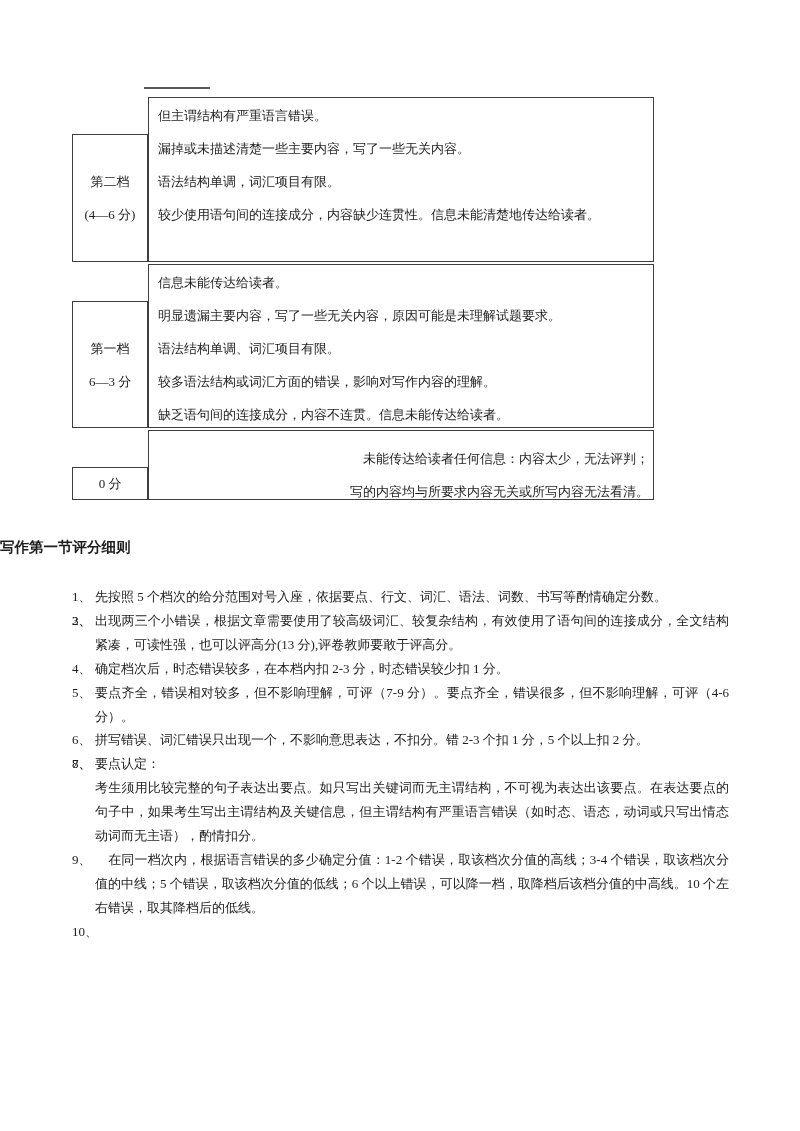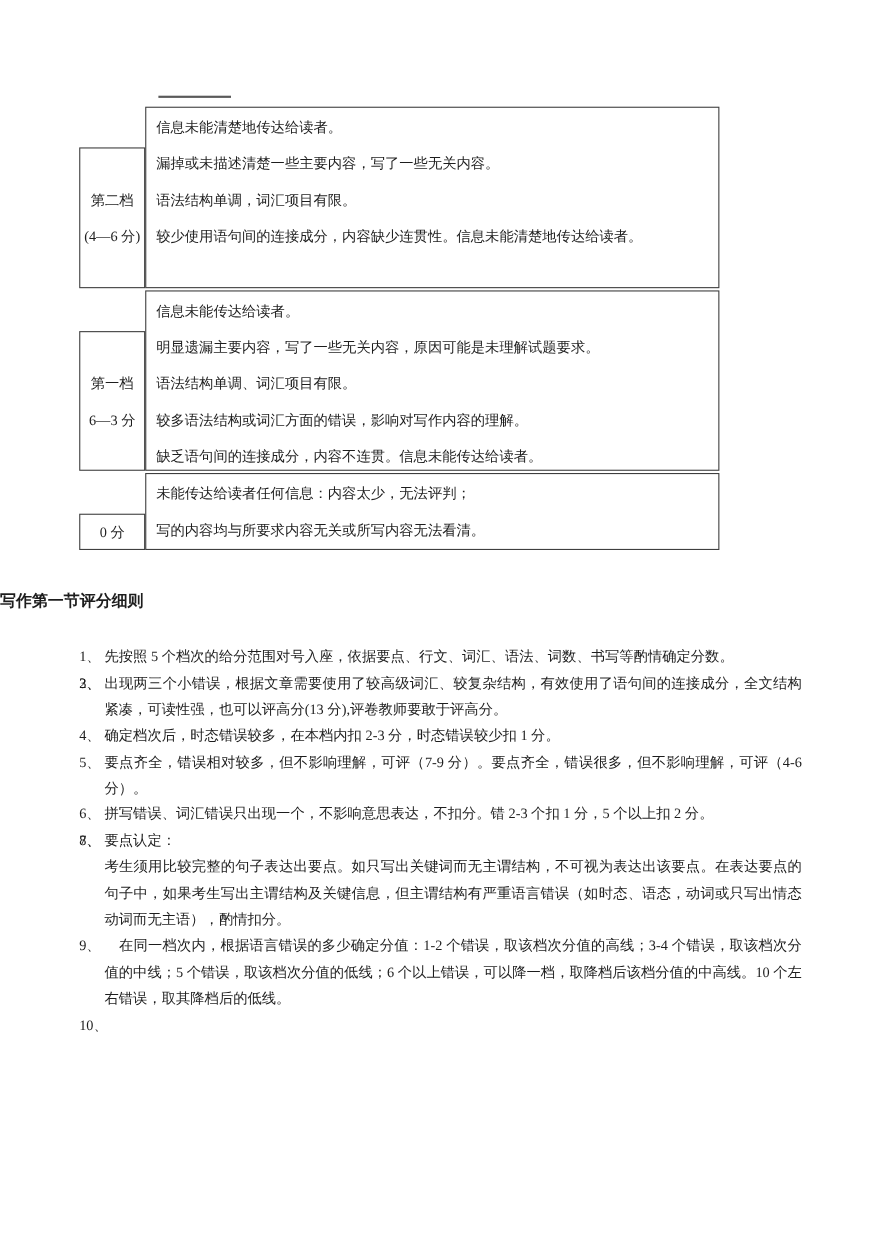--- a/index.html
+++ b/index.html
@@ -20,21 +20,21 @@
   
   .rubric-table {
     position:absolute;
     left:72px;
     top:97px;
     width:582px;
   }
   .t-row { display:flex; }
   .t-row + .t-row { margin-top:2px; }           
   .t-label {
-    width:60px;
+    width:76px;
     box-sizing:border-box;
     border:1px solid #3f3f3f;
     display:flex;
     flex-direction:column;
     justify-content:center;
     align-items:center;
     font-size:13px;
     line-height:33px;
     text-align:center;
     margin-top:37px;
@@ -43,21 +43,21 @@
     flex:1;
     box-sizing:border-box;
     border:1px solid #3f3f3f;
     padding:1px 4px 0 9px;
     font-size:13px;
   }
   .t-line { line-height:33px; white-space:nowrap; }
   .row-tall { height:165px; }
   .row-tall2 { height:164px; }
   .row-short { height:70px; }
-  .row-short .t-content { padding-top:1px; }
+  .row-short .t-content { padding-top:11px;text-align:right; }
   .cont-mark {                                   
     position:absolute;
     left:72px;
     top:-10px;
     width:66px;
     height:2px;
     background:#5a5a5a;
   }
 
   
@@ -106,21 +106,21 @@
 
   <div class="rubric-table">
     <div class="cont-mark"></div>
 
     <div class="t-row row-tall">
       <div class="t-label">
         <div class="t-line">第二档</div>
         <div class="t-line">(4—6 分)</div>
       </div>
       <div class="t-content">
-        <div class="t-line">信息未能清楚地传达给读者。</div>
+        <div class="t-line">但主谓结构有严重语言错误。</div>
         <div class="t-line">漏掉或未描述清楚一些主要内容，写了一些无关内容。</div>
         <div class="t-line">语法结构单调，词汇项目有限。</div>
         <div class="t-line">较少使用语句间的连接成分，内容缺少连贯性。信息未能清楚地传达给读者。</div>
       </div>
     </div>
 
     <div class="t-row row-tall2">
       <div class="t-label">
         <div class="t-line">第一档</div>
         <div class="t-line">6—3 分</div>

